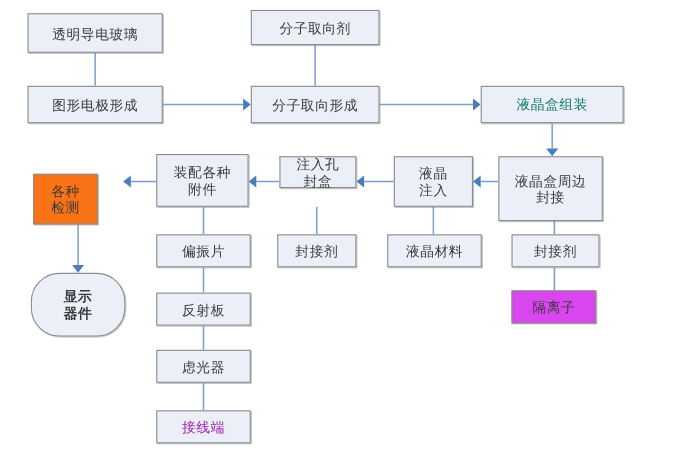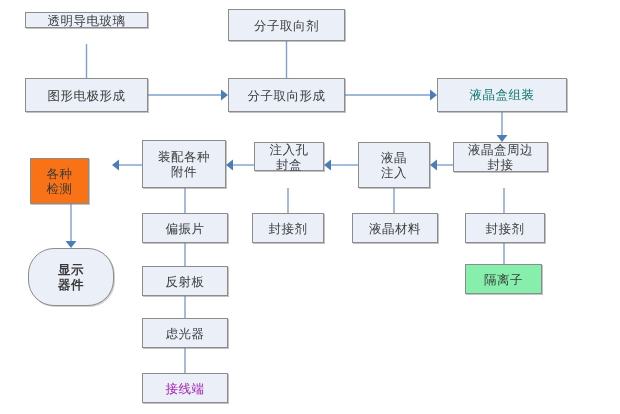--- a/index.html
+++ b/index.html
@@ -79,39 +79,39 @@
       <path d="M 185,188 L 185,213" stroke="#7f9fce" stroke-width="1.4" fill="none"></path>
       <path d="M 185,243 L 185,266" stroke="#7f9fce" stroke-width="1.4" fill="none"></path>
       <path d="M 185,296 L 185,318" stroke="#7f9fce" stroke-width="1.4" fill="none"></path>
       <path d="M 185,348 L 185,373" stroke="#7f9fce" stroke-width="1.4" fill="none"></path>
       <path d="M 288,188 L 288,213" stroke="#7f9fce" stroke-width="1.4" fill="none"></path>
       <path d="M 394,188 L 394,213" stroke="#7f9fce" stroke-width="1.4" fill="none"></path>
       <path d="M 504,188 L 504,213" stroke="#7f9fce" stroke-width="1.4" fill="none"></path>
       <path d="M 504,243 L 504,264" stroke="#7f9fce" stroke-width="1.4" fill="none"></path>
     </svg>
   <div id="node-layer">
-      <div class="node" style="left: 25px; top: 12px; width: 123px; height: 16px; background: rgb(234, 239, 248); border-color: rgb(140, 140, 140); color: rgb(58, 58, 58);"><span class="lbl">透明导电玻璃</span></div>
+      <div class="node" style="left: 25px; top: 12px; width: 123px; height: 36px; background: rgb(234, 239, 248); border-color: rgb(140, 140, 140); color: rgb(58, 58, 58);"><span class="lbl">透明导电玻璃</span></div>
       <div class="node" style="left: 228px; top: 9px; width: 117px; height: 32px; background: rgb(234, 239, 248); border-color: rgb(140, 140, 140); color: rgb(58, 58, 58);"><span class="lbl">分子取向剂</span></div>
       <div class="node" style="left: 25px; top: 78px; width: 123px; height: 34px; background: rgb(234, 239, 248); border-color: rgb(140, 140, 140); color: rgb(58, 58, 58);"><span class="lbl">图形电极形成</span></div>
       <div class="node" style="left: 228px; top: 78px; width: 117px; height: 34px; background: rgb(234, 239, 248); border-color: rgb(140, 140, 140); color: rgb(58, 58, 58);"><span class="lbl">分子取向形成</span></div>
       <div class="node" style="left: 437px; top: 78px; width: 130px; height: 34px; background: rgb(234, 239, 248); border-color: rgb(140, 140, 140); color: #0f766e; font-family: Liberation Serif, serif;"><span class="lbl">液晶盒组装</span></div>
       <div class="node" style="left: 30px; top: 158px; width: 59px; height: 46px; background: #f97316; border-color: rgb(140, 140, 140); color: rgb(58, 58, 58);"><span class="lbl">各种
 检测</span></div>
       <div class="node" style="left: 142px; top: 140px; width: 84px; height: 48px; background: rgb(234, 239, 248); border-color: rgb(140, 140, 140); color: rgb(58, 58, 58);"><span class="lbl">装配各种
 附件</span></div>
       <div class="node" style="left: 254px; top: 142px; width: 70px; height: 29px; background: rgb(234, 239, 248); border-color: rgb(140, 140, 140); color: rgb(58, 58, 58);"><span class="lbl">注入孔
 封盒</span></div>
       <div class="node" style="left: 358px; top: 142px; width: 72px; height: 46px; background: rgb(234, 239, 248); border-color: rgb(140, 140, 140); color: rgb(58, 58, 58);"><span class="lbl">液晶
 注入</span></div>
-      <div class="node" style="left: 453px; top: 142px; width: 95px; height: 30px; background: rgb(234, 239, 248); border-color: rgb(140, 140, 140); color: rgb(58, 58, 58);"><span class="lbl">液晶盒周边
+      <div class="node" style="left: 453px; top: 142px; width: 95px; height: 59px; background: rgb(234, 239, 248); border-color: rgb(140, 140, 140); color: rgb(58, 58, 58);"><span class="lbl">液晶盒周边
 封接</span></div>
       <div class="node rounded" style="left: 28px; top: 248px; width: 86px; height: 58px; background: rgb(234, 239, 248); border-color: rgb(140, 140, 140); color: rgb(58, 58, 58);"><span class="lbl">显示
 器件</span></div>
       <div class="node" style="left: 142px; top: 213px; width: 86px; height: 30px; background: rgb(234, 239, 248); border-color: rgb(140, 140, 140); color: rgb(58, 58, 58);"><span class="lbl">偏振片</span></div>
       <div class="node" style="left: 142px; top: 266px; width: 86px; height: 30px; background: rgb(234, 239, 248); border-color: rgb(140, 140, 140); color: rgb(58, 58, 58);"><span class="lbl">反射板</span></div>
       <div class="node" style="left: 142px; top: 318px; width: 86px; height: 30px; background: rgb(234, 239, 248); border-color: rgb(140, 140, 140); color: rgb(58, 58, 58);"><span class="lbl">虑光器</span></div>
       <div class="node" style="left: 142px; top: 373px; width: 86px; height: 30px; background: rgb(234, 239, 248); border-color: rgb(140, 140, 140); color: #a21caf;"><span class="lbl">接线端</span></div>
       <div class="node" style="left: 252px; top: 213px; width: 72px; height: 30px; background: rgb(234, 239, 248); border-color: rgb(140, 140, 140); color: rgb(58, 58, 58);"><span class="lbl">封接剂</span></div>
       <div class="node" style="left: 352px; top: 213px; width: 86px; height: 30px; background: rgb(234, 239, 248); border-color: rgb(140, 140, 140); color: rgb(58, 58, 58); justify-content: center;"><span class="lbl">液晶材料</span></div>
       <div class="node" style="left: 465px; top: 213px; width: 80px; height: 30px; background: rgb(234, 239, 248); border-color: rgb(140, 140, 140); color: rgb(58, 58, 58);"><span class="lbl">封接剂</span></div>
-      <div class="node" style="left: 465px; top: 264px; width: 77px; height: 30px; background: #86efac; border-color: rgb(140, 140, 140); color: rgb(58, 58, 58);"><span class="lbl">隔离子</span></div>
+      <div class="node" style="left: 465px; top: 264px; width: 77px; height: 30px; background: #d946ef; border-color: rgb(140, 140, 140); color: rgb(58, 58, 58);"><span class="lbl">隔离子</span></div>
     </div>
 </div>
 
 </body></html>

